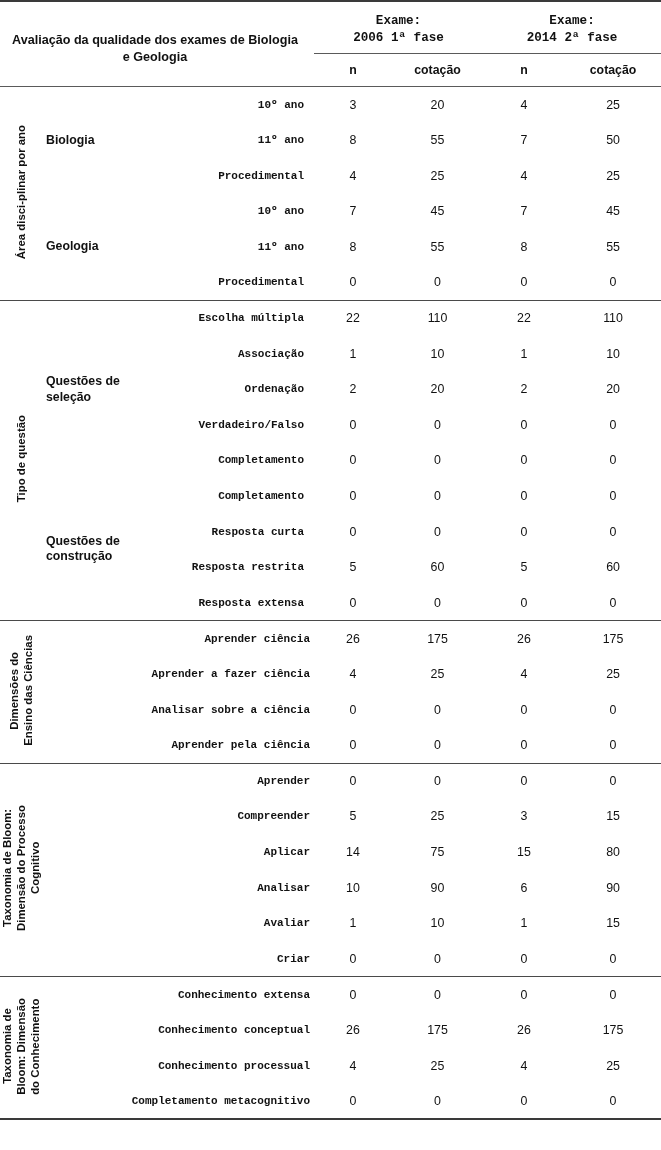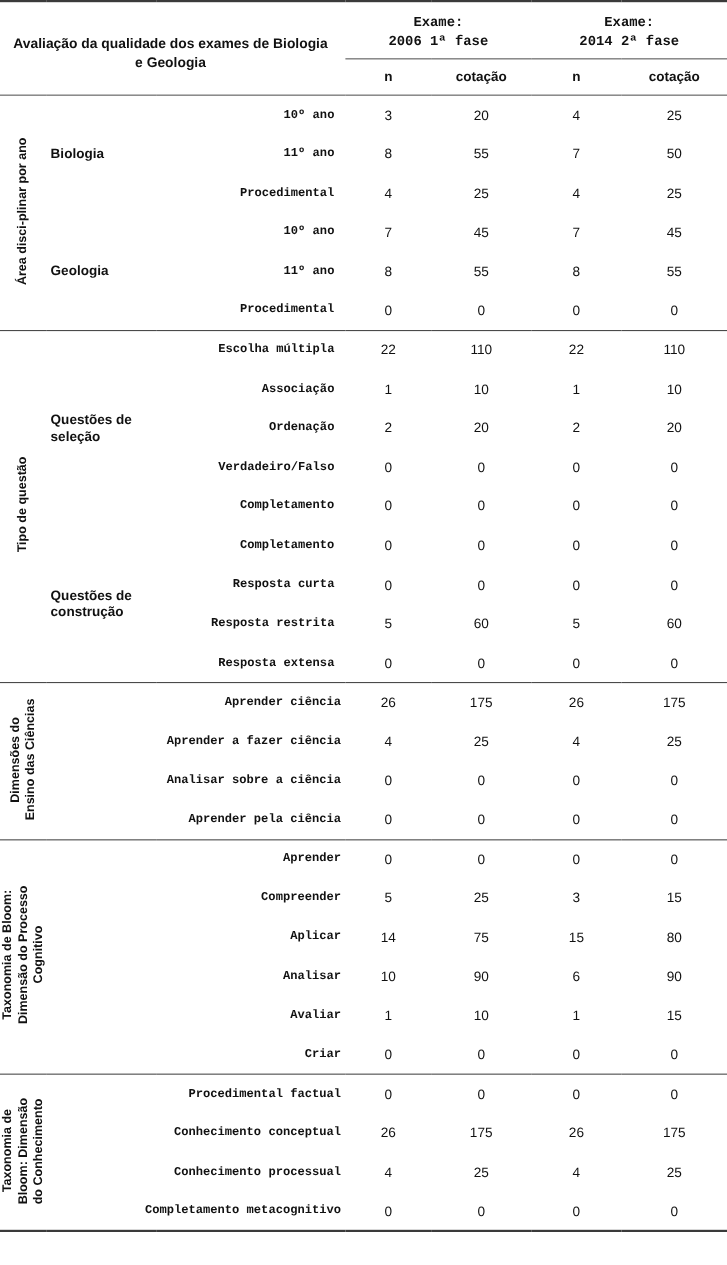--- a/index.html
+++ b/index.html
@@ -337,21 +337,21 @@
           <td class="item-cell span-center" colspan="2">Criar</td>
           <td class="num">0</td>
           <td class="num">0</td>
           <td class="num">0</td>
           <td class="num">0</td>
         </tr>
         <tr class="data-row">
           <td class="rot-cell rule-mid" rowspan="4" style="border-bottom: 2.2px solid rgb(58, 58, 58);"><span class="rot-inner">Taxonomia de
 Bloom: Dimensão
 do Conhecimento</span></td>
-          <td class="item-cell span-center rule-mid" colspan="2">Procedimental factual</td>
+          <td class="item-cell span-center rule-mid" colspan="2">Conhecimento extensa</td>
           <td class="num rule-mid">0</td>
           <td class="num rule-mid">0</td>
           <td class="num rule-mid">0</td>
           <td class="num rule-mid">0</td>
         </tr>
         <tr class="data-row">
           <td class="item-cell span-center" colspan="2">Conhecimento conceptual</td>
           <td class="num">26</td>
           <td class="num">175</td>
           <td class="num">26</td>

